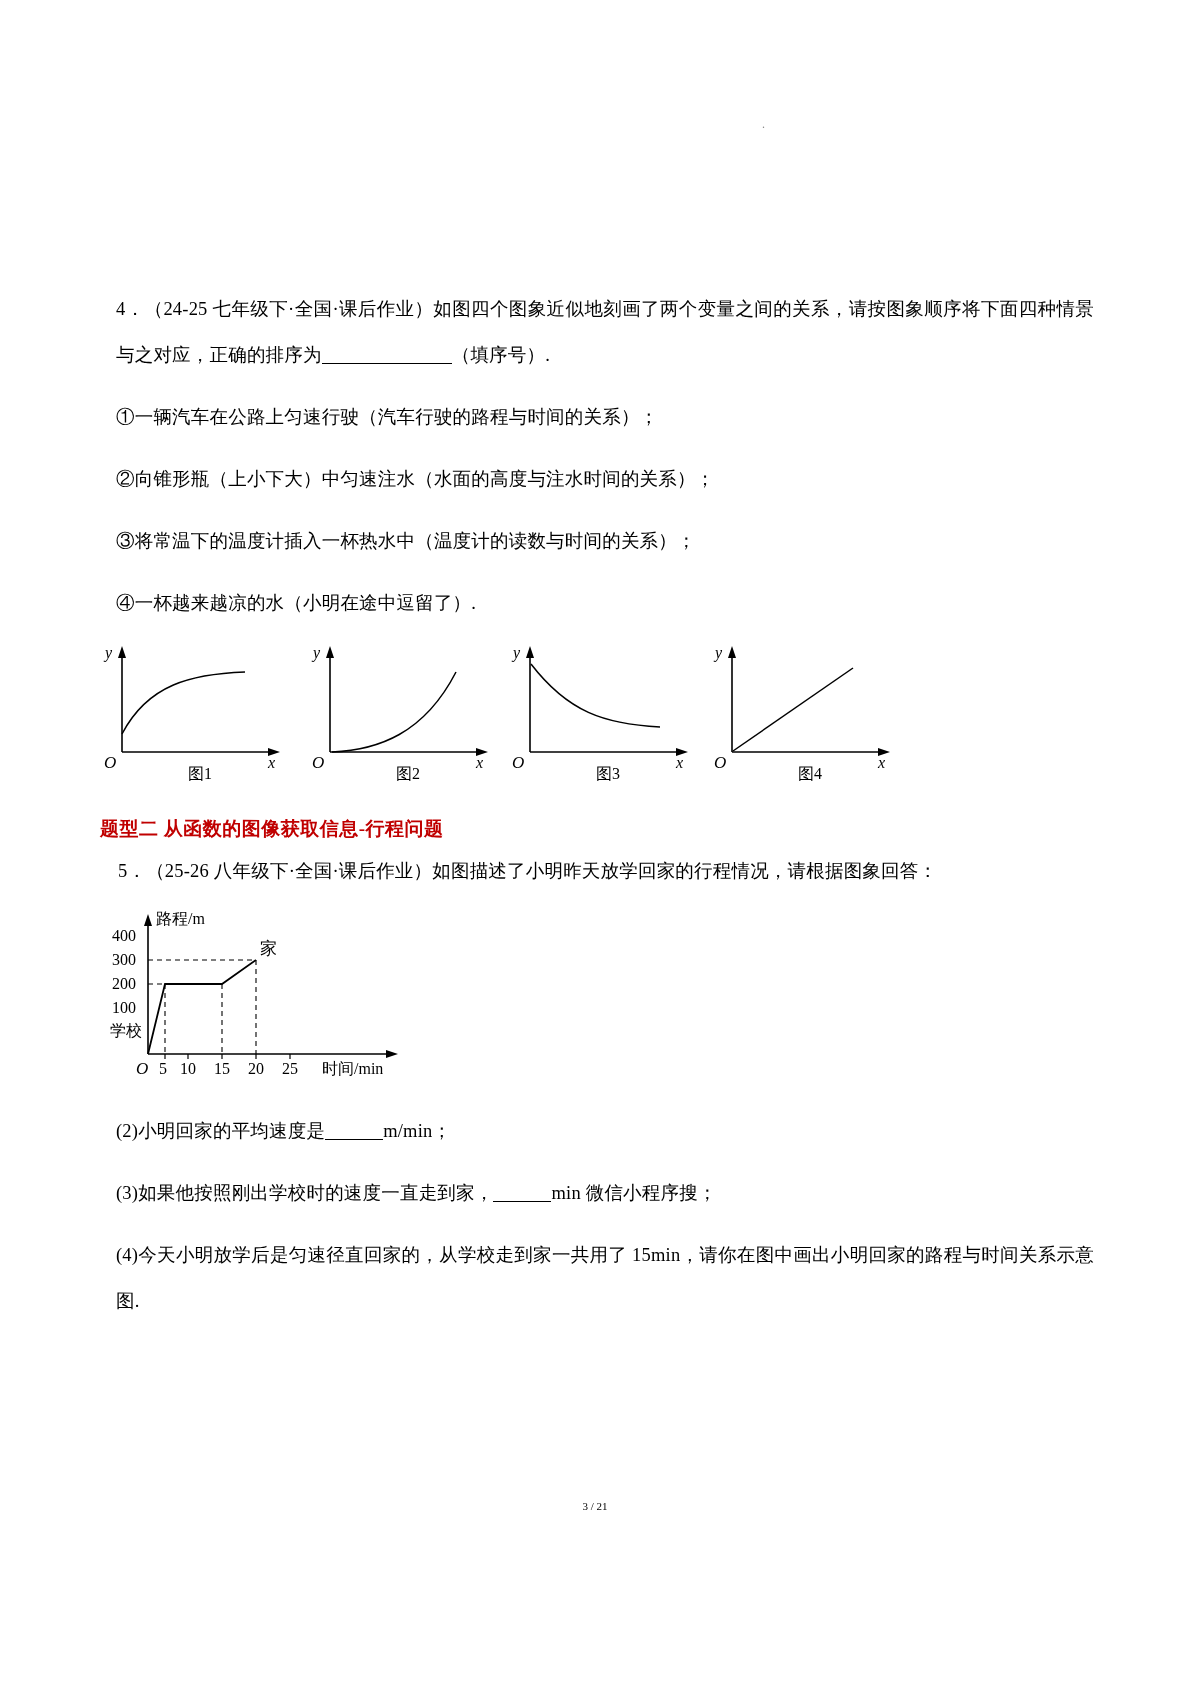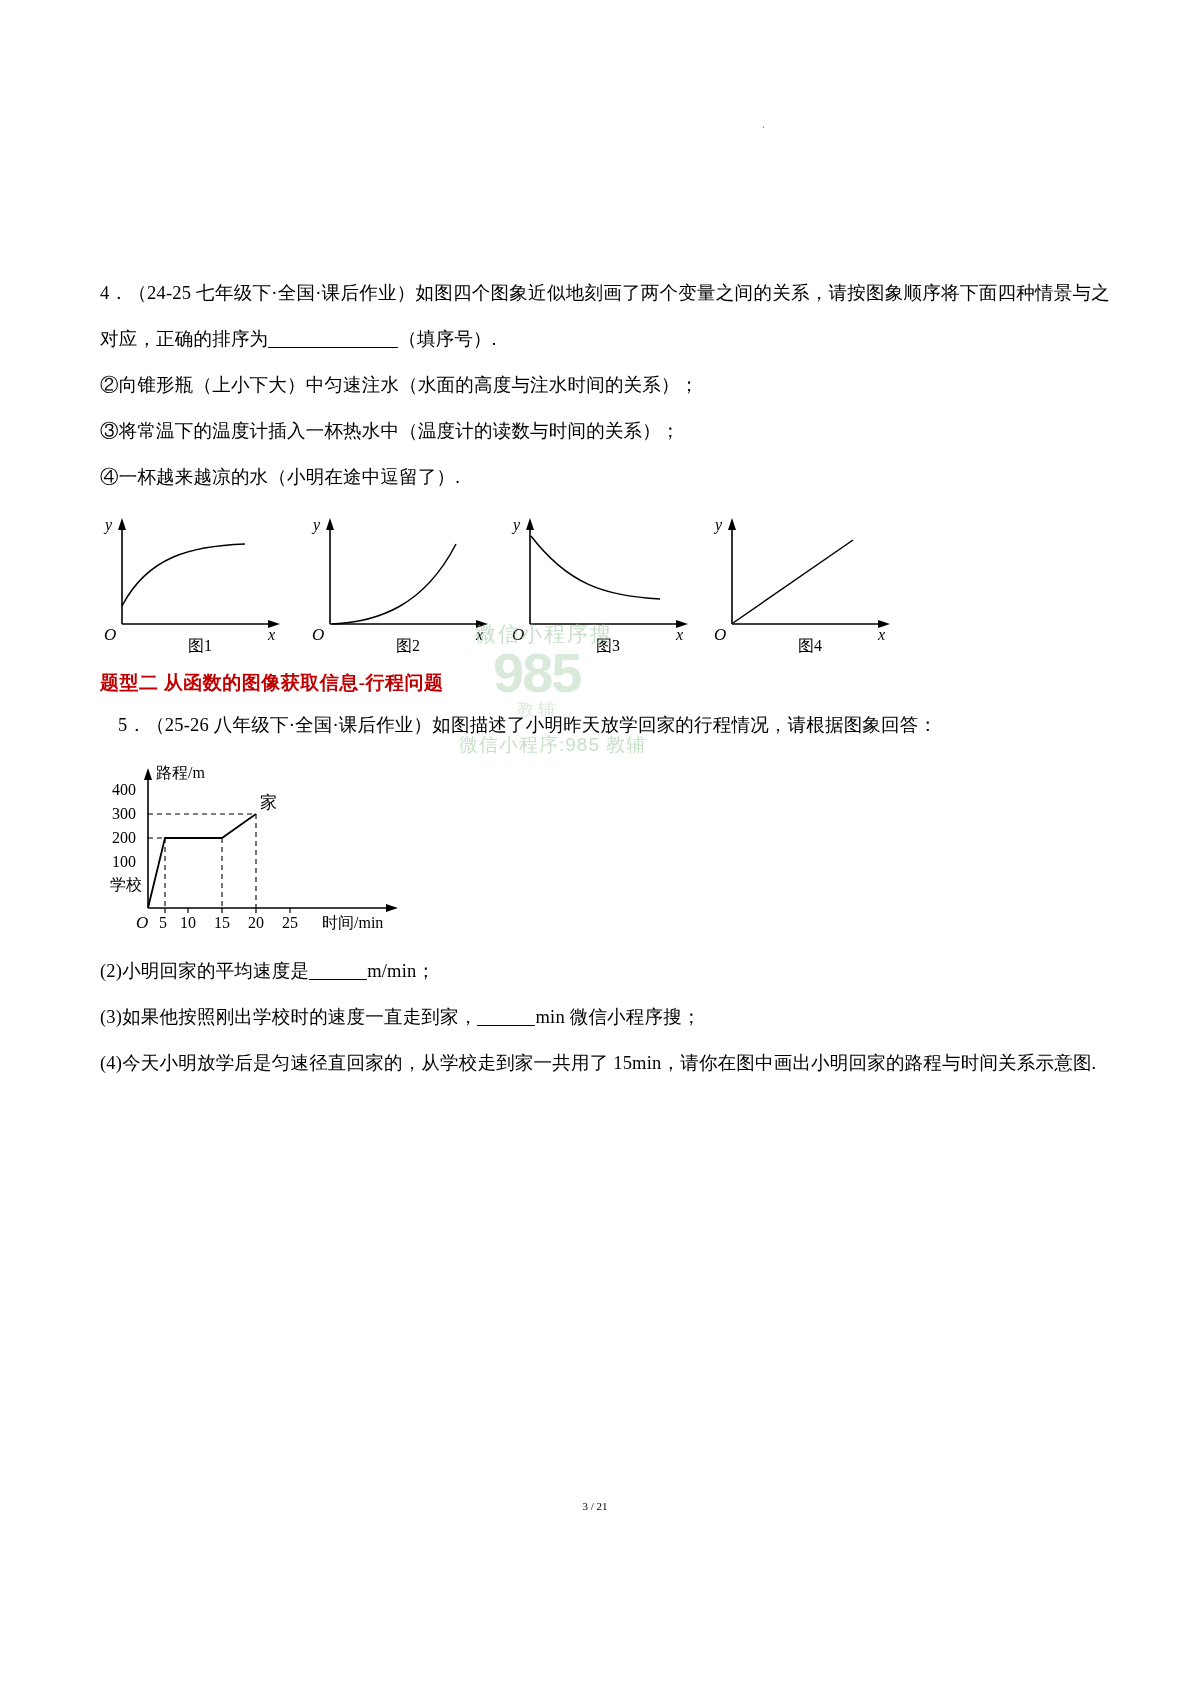--- a/index.html
+++ b/index.html
@@ -51,21 +51,21 @@
   .blank-short {
     display: inline-block;
     border-bottom: 1px solid #000;
     width: 58px;
     vertical-align: -3px;
   }
   .section-title {
     color: #c00000;
     font-weight: bold;
     font-size: 19px;
-    margin-top: 6px;
+    margin-top: 24px;
     margin-bottom: 6px;
     letter-spacing: 0.5px;
   }
   .figures-row {
     position: relative;
     height: 150px;
     margin-top: 14px;
   }
   .figure {
     position: absolute;
@@ -135,37 +135,38 @@
   .footer {
     position: absolute;
     left: 0;
     top: 1500px;
     width: 1190px;
     text-align: center;
     font-size: 11px;
     font-family: "Liberation Serif", serif;
   }
   .q-list p {
-    margin: 0;
+    margin: 16px;
   }
   svg text {
     font-family: "Liberation Serif", serif;
   }
 </style>
 </head>
 <body>
 
 <div class="page">
 
   <div class="dot-mark">.</div>
 
   <div class="content">
 
     <div class="q-list">
       <p class="q"><span>4．（24-25 七年级下·全国·课后作业）如图四个图象近似地刻画了两个变量之间的关系，请按图象顺序将下面四种情景与之对应，正确的排序为</span><span class="blank-line"></span><span>（填序号）.</span></p>
+      <p class="q">①一辆汽车在公路上匀速行驶（汽车行驶的路程与时间的关系）；</p>
       <p class="q">②向锥形瓶（上小下大）中匀速注水（水面的高度与注水时间的关系）；</p>
       <p class="q">③将常温下的温度计插入一杯热水中（温度计的读数与时间的关系）；</p>
       <p class="q">④一杯越来越凉的水（小明在途中逗留了）.</p>
     </div>
 
     <div class="figures-row">
 
       <div class="figure" style="left:0px;">
         <svg width="200" height="130" viewBox="0 0 200 130">
           <line x1="22" y1="12" x2="22" y2="110" stroke="#000" stroke-width="1.6"></line>
@@ -272,22 +273,16 @@
     </div>
 
     <div class="q-list">
       <p class="q"><span>(2)小明回家的平均速度是</span><span class="blank-short"></span><span>m/min；</span></p>
       <p class="q"><span>(3)如果他按照刚出学校时的速度一直走到家，</span><span class="blank-short"></span><span>min 微信小程序搜；</span></p>
       <p class="q">(4)今天小明放学后是匀速径直回家的，从学校走到家一共用了 15min，请你在图中画出小明回家的路程与时间关系示意图.</p>
     </div>
 
   </div>
 
-  <div class="watermark">
-    <div class="wm-text1">微信小程序搜</div>
-    <div class="wm-985">985</div>
-    <div class="wm-sub">教辅</div>
-    <div class="wm-text2">微信小程序:985 教辅</div>
-  </div>
 
   <div class="footer">3 / 21</div>
 
 </div>
 
 </body></html>

